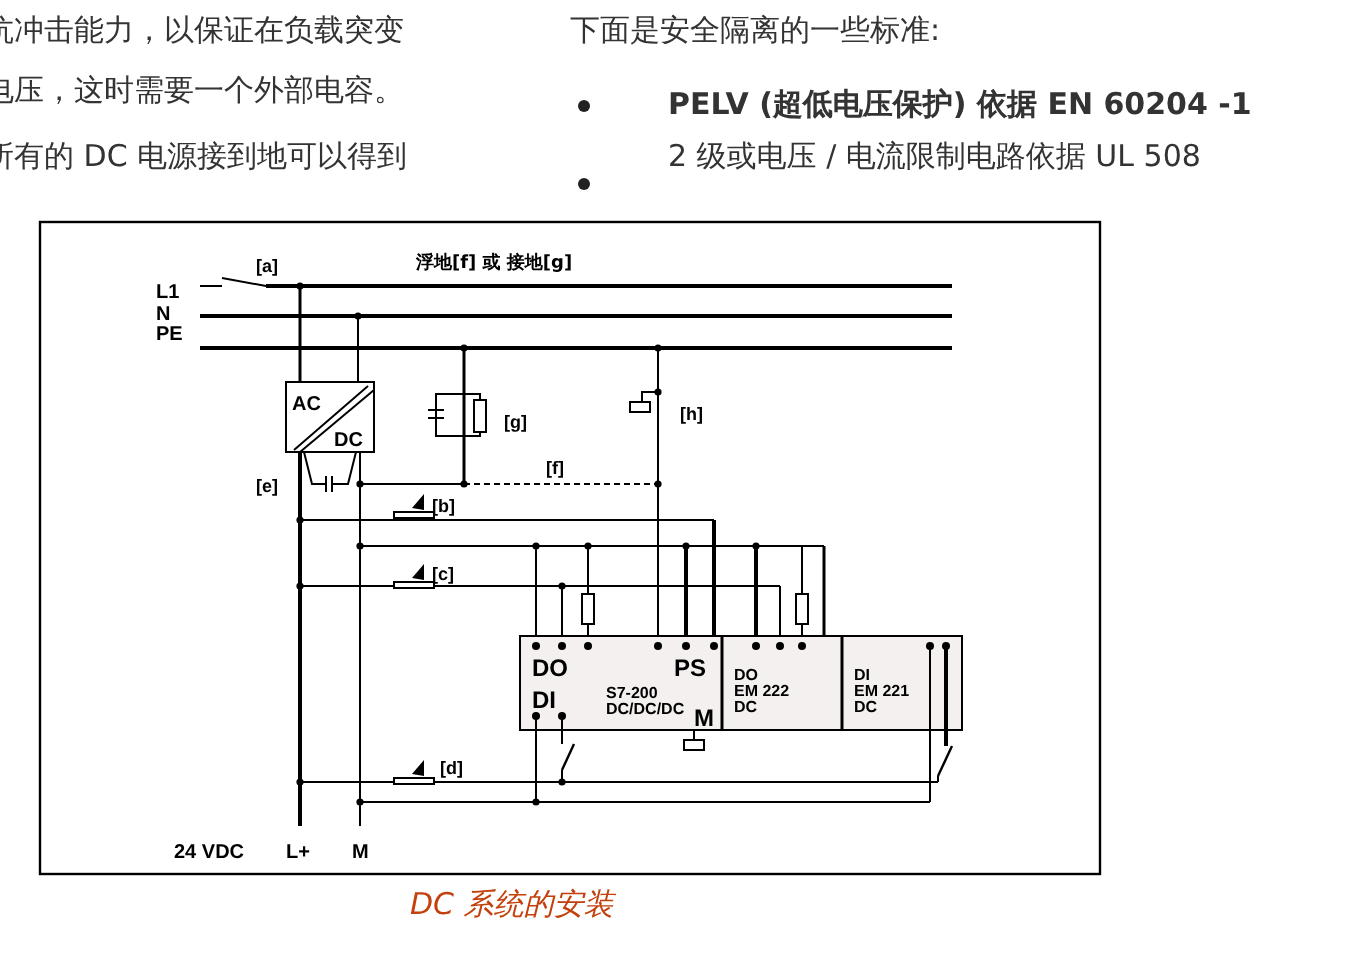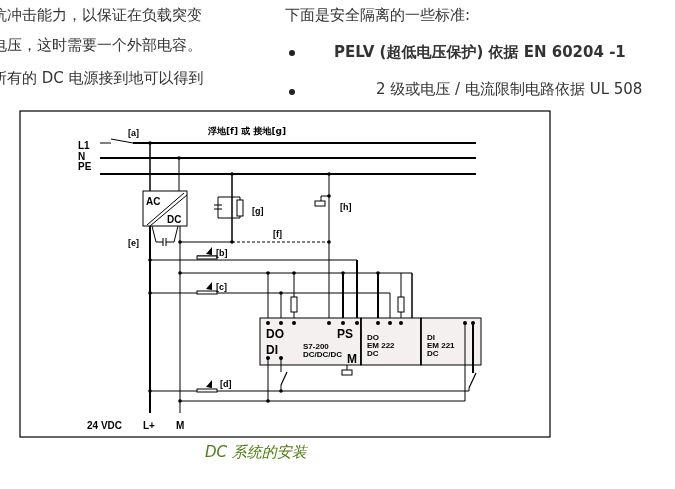--- a/index.html
+++ b/index.html
@@ -1,36 +1,36 @@
 <!DOCTYPE html>
 <html><head>
 <meta charset="utf-8">
 <style>
   html, body { margin:0; padding:0; background:#ffffff; }
   body { width:675px; height:489px; position:relative; overflow:hidden;
          font-family:"DejaVu Sans", sans-serif; color:#3a3a3a; }
   .txt { position:absolute; white-space:nowrap; font-size:15px; line-height:18px; color:#333; }
   .bullet { position:absolute; width:6px; height:6px; border-radius:50%; background:#222; }
-  .caption { position:absolute; font-style:italic; font-size:15px; color:#4d7c0f; white-space:nowrap; }
+  .caption { position:absolute; font-style:italic; font-size:15px; color:#c2410c; white-space:nowrap; }
   svg { position:absolute; left:0; top:0; }
   .lbl { font-family:"Liberation Sans", sans-serif; font-weight:bold; fill:#000; }
   .cn { font-family:"DejaVu Sans", sans-serif; font-weight:bold; fill:#000; }
 </style>
 </head>
 <body>
 
 <div class="txt" style="left:-8px; top:6px;">抗冲击能力，以保证在负载突变</div>
 <div class="txt" style="left:-8px; top:36px;">电压，这时需要一个外部电容。</div>
 <div class="txt" style="left:-8px; top:69px;">所有的 DC 电源接到地可以得到</div>
 
 <div class="txt" style="left:285px; top:6px;">下面是安全隔离的一些标准:</div>
 <div class="bullet" style="left:289px; top:50px;"></div>
 <div class="txt" style="left:334px; top:43px;font-weight:bold;">PELV (超低电压保护) 依据 EN 60204 -1</div>
 <div class="bullet" style="left:289px; top:89px;"></div>
-<div class="txt" style="left:334px; top:80px;margin-left:42px;">2 级或电压 / 电流限制电路依据 UL 508</div>
+<div class="txt" style="left:334px; top:69px;">2 级或电压 / 电流限制电路依据 UL 508</div>
 
 <svg width="675" height="489" viewBox="0 0 675 489">
 
   <rect x="20" y="111" width="530" height="326" fill="none" stroke="#000" stroke-width="1.2"></rect>
 
   <text class="cn" x="208" y="134" font-size="9">浮地[f] 或 接地[g]</text>
 
   <text class="lbl" x="78" y="149" font-size="10">L1</text>
   <text class="lbl" x="78" y="160" font-size="10">N</text>
   <text class="lbl" x="78" y="170" font-size="10">PE</text>

